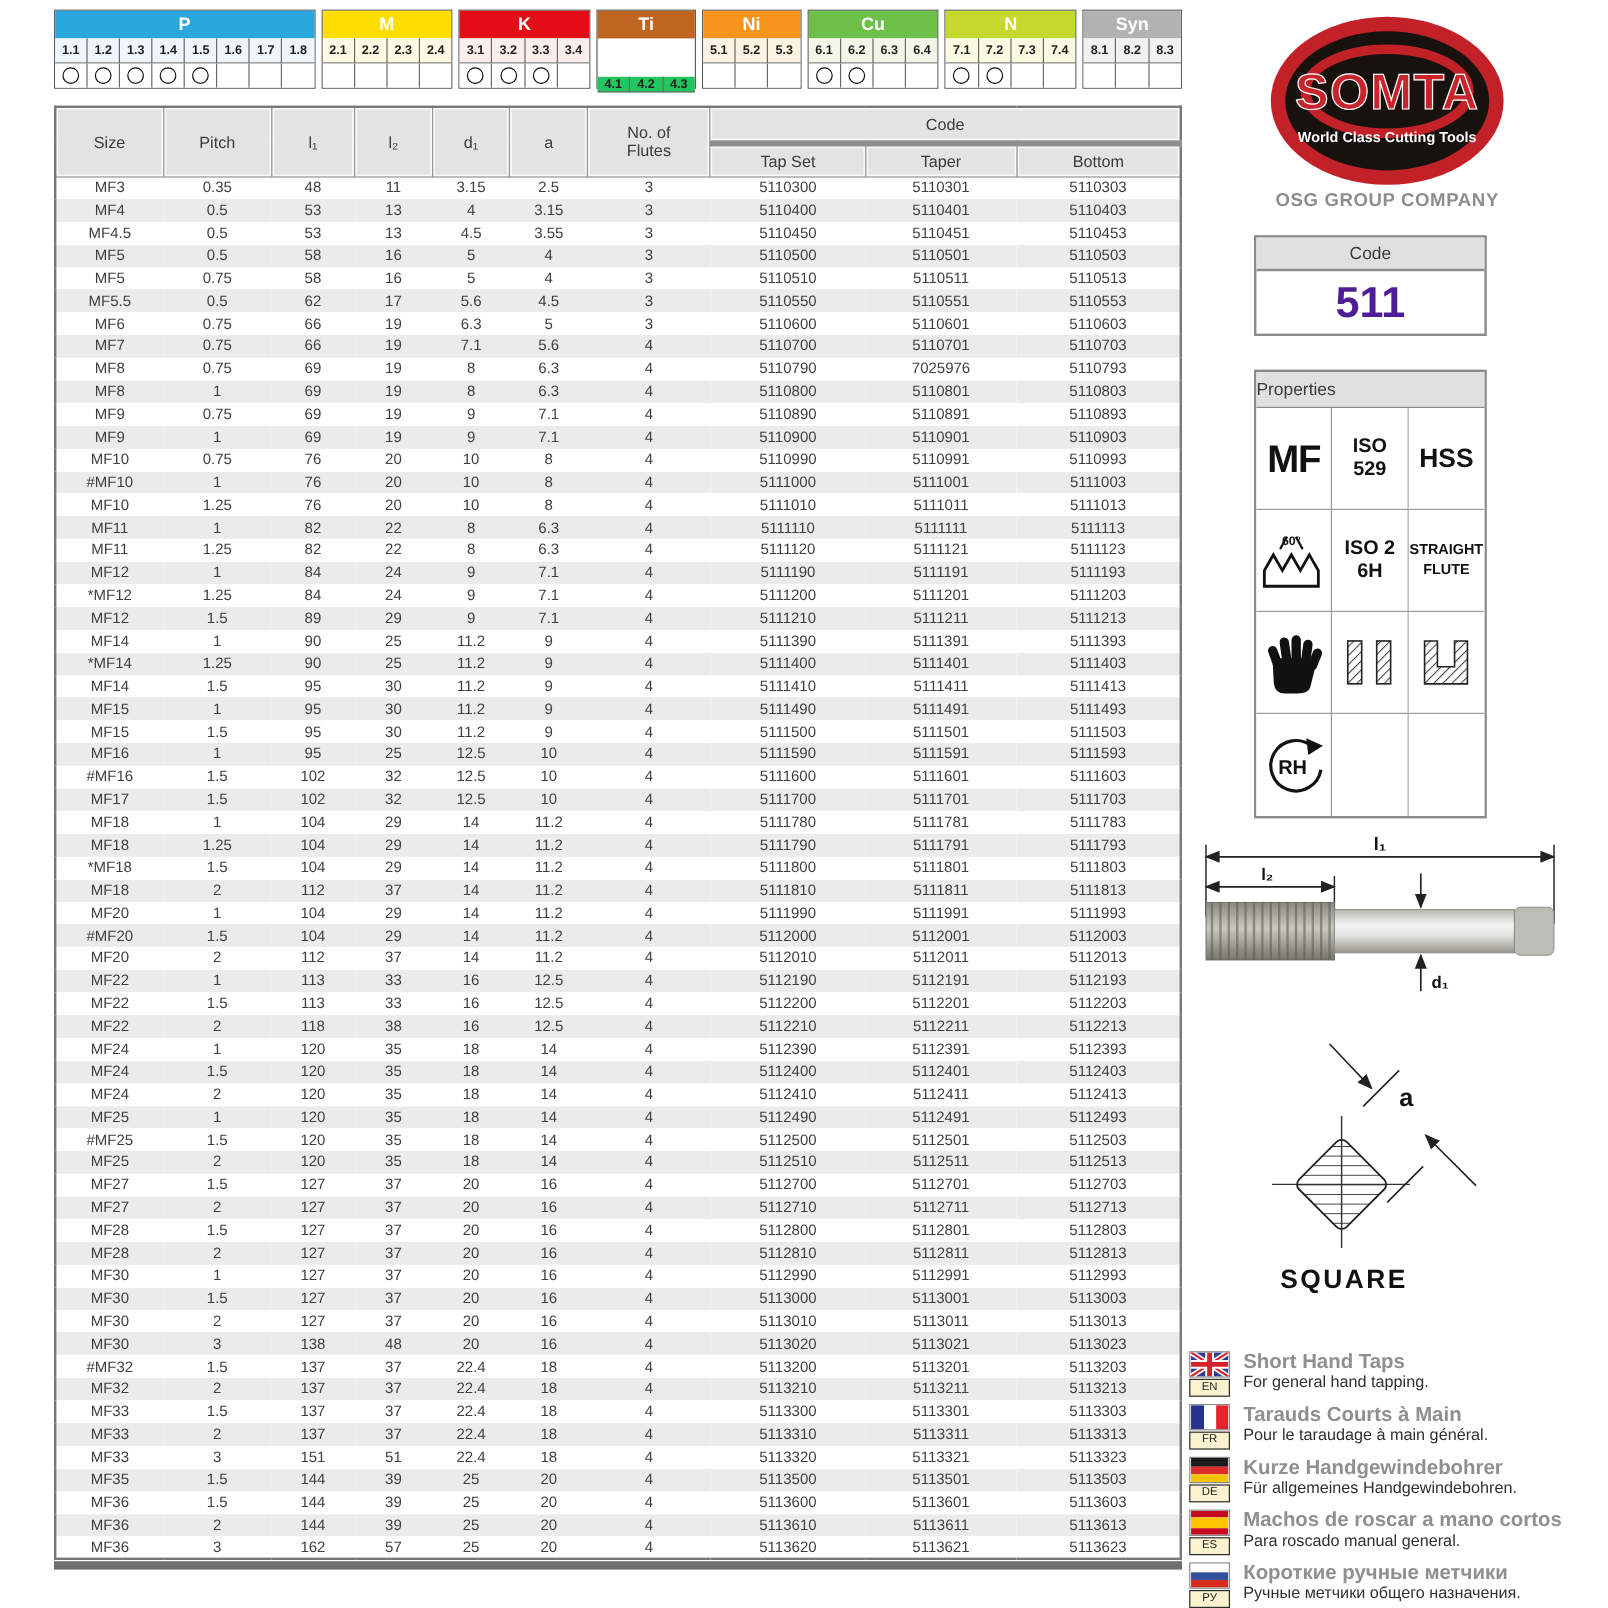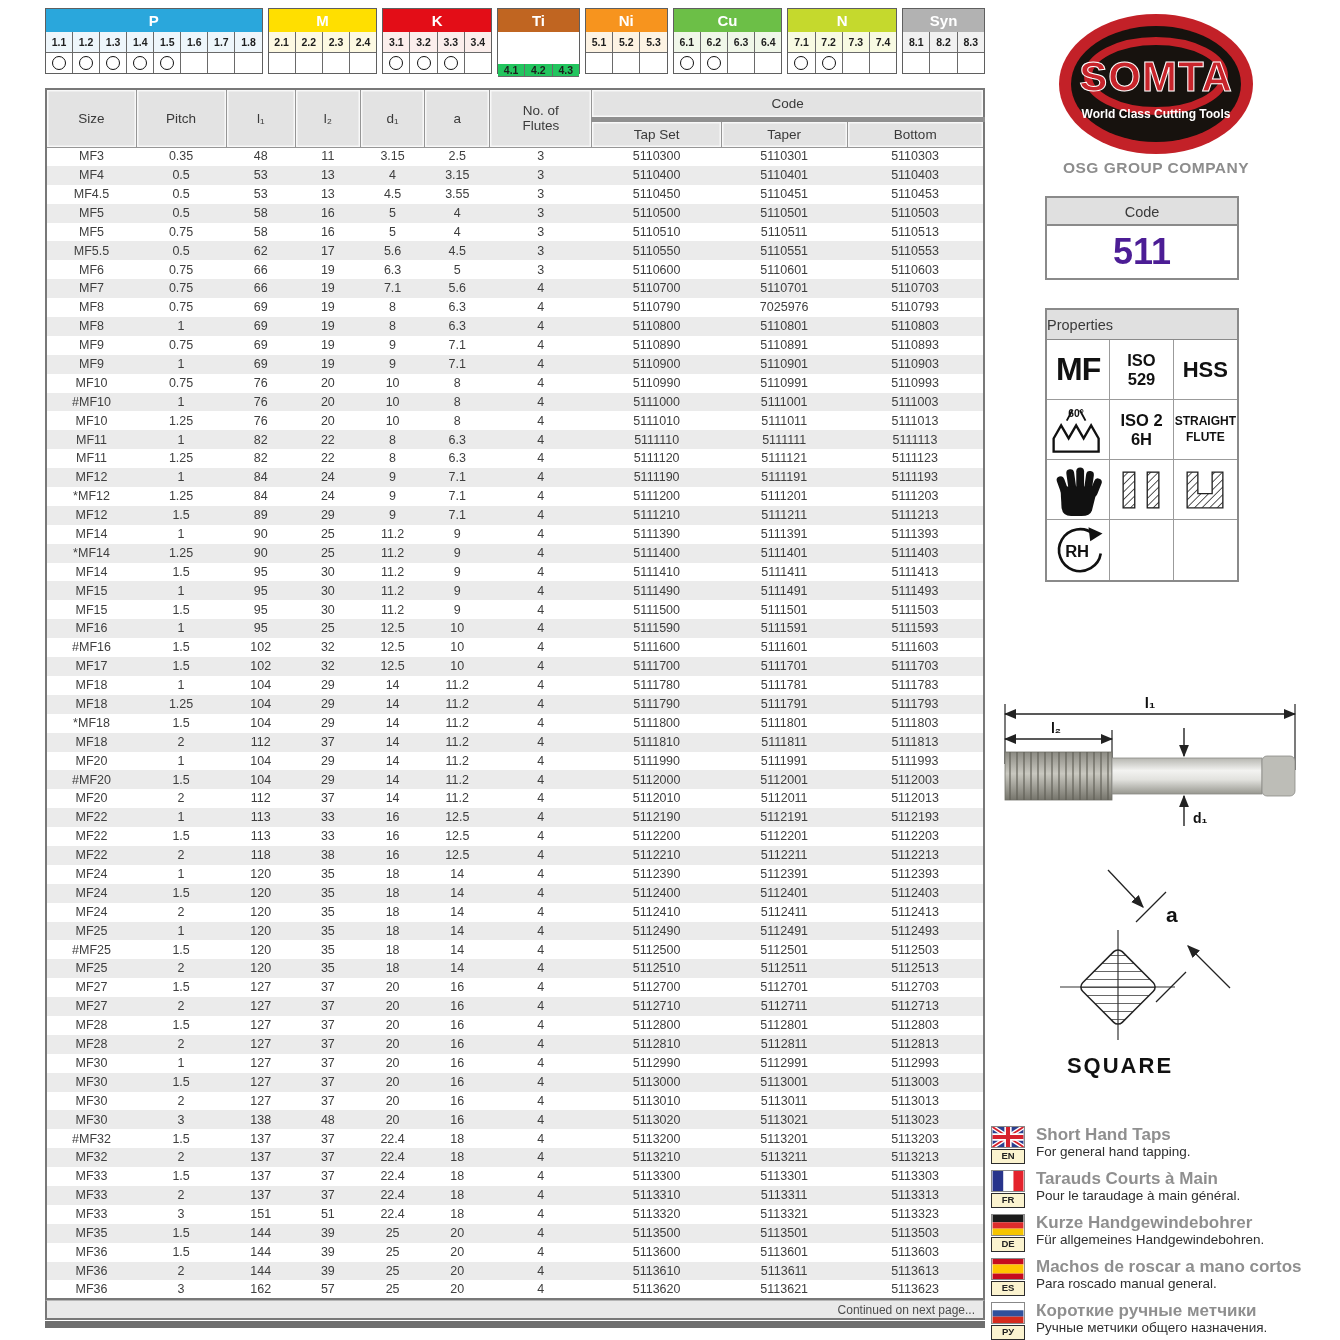--- a/index.html
+++ b/index.html
@@ -41,39 +41,39 @@
          font-size:15.5px; font-weight:700; color:#8d8d8d; letter-spacing:.5px; }
   .code-box { position:absolute; left:1045px; top:196px; width:194px; border:2px solid #8a8a8a; background:#fff; }
   .code-head { height:28px; line-height:28px; text-align:center; background:#e0e0e0;
                border-bottom:2px solid #8a8a8a; font-size:14.5px; color:#3a3a3a; }
   .code-val { height:52px; display:flex; align-items:center; justify-content:center;
               font-size:36px; font-weight:800; color:#4c1d95; }
   .props-box { position:absolute; left:1045px; top:308px; width:194px; border:2px solid #8a8a8a; background:#fff; }
   .props-head { height:30px; line-height:30px; background:#e0e0e0;
                 border-bottom:1px solid #8a8a8a; font-size:14.5px; color:#3a3a3a; }
   .props-grid { display:grid; grid-template-columns:repeat(3,1fr); }
-  .pcell { height:60px; border-right:1px solid #9b9b9b; border-bottom:1px solid #9b9b9b;
+  .pcell { height:85px; border-right:1px solid #9b9b9b; border-bottom:1px solid #9b9b9b;
            display:flex; align-items:center; justify-content:center; text-align:center; background:#fff; }
   .pcell:nth-child(3n) { border-right:none; }
   .pcell:nth-last-child(-n+3) { border-bottom:none; }
   .ptext { white-space:pre-line; color:#111; }
   .ptext.xl { font-size:32px; font-weight:900; letter-spacing:-1px; }
   .ptext.lg { font-size:22px; font-weight:900; }
   .ptext.md { font-size:16.5px; font-weight:700; line-height:1.15; }
   .ptext.sm { font-size:12px; font-weight:800; line-height:1.3; }
   .tap-svg { position:absolute; left:998px; top:692px; }
   .square-svg { position:absolute; left:1040px; top:860px; }
 
   
   .langs { position:absolute; left:990px; top:1126px; width:350px; display:flex; flex-direction:column; gap:6px; }
   .lang-row { display:flex; gap:10px; }
   .flag-col { width:36px; display:flex; flex-direction:column; align-items:center; gap:1px; flex:none; }
   .flag-col svg { display:block; border:1px solid #888; }
   .lang-code { width:34px; height:15px; line-height:12px; background:#fbf3cf; border:1.5px solid #2c2c2c;
-               font-size:9.5px; font-weight:700; color:#222; text-align:center; }
+               font-size:9.5px; font-weight:400; color:#222; text-align:center; }
   .lang-title { font-size:17px; font-weight:700; color:#8f8f8f; line-height:1.05; }
   .lang-sub { font-size:13.5px; color:#2f2f2f; line-height:1.2; }
 
   .defs { position:absolute; left:-9999px; top:0; width:0; height:0; overflow:hidden; }
 </style>
 </head>
 <body>
 
 <div class="page">
 
@@ -986,21 +986,20 @@
             <td>57</td>
             <td>25</td>
             <td>20</td>
             <td>4</td>
             <td>5113620</td>
             <td>5113621</td>
             <td>5113623</td>
           </tr>
         </tbody>
     </table>
-    <div class="tfoot">Continued on next page...</div>
     <div class="bbar"></div>
   </div>
 
   <svg class="logo-svg" width="200" height="148" viewBox="0 0 200 148">
     <ellipse cx="100" cy="72" rx="97" ry="70" fill="#c32128"></ellipse>
     <ellipse cx="100" cy="72" rx="85" ry="58" fill="#17120e"></ellipse>
     <ellipse cx="100" cy="64" rx="68" ry="35" fill="none" stroke="#c32128" stroke-width="8"></ellipse>
     <text x="100" y="79" text-anchor="middle" font-size="42" font-weight="900" letter-spacing="1" fill="#c8242b" stroke="#ffffff" stroke-width="1">SOMTA</text>
     <text x="100" y="106" text-anchor="middle" font-size="12" font-weight="800" fill="#ffffff">World Class Cutting Tools</text>
   </svg>

